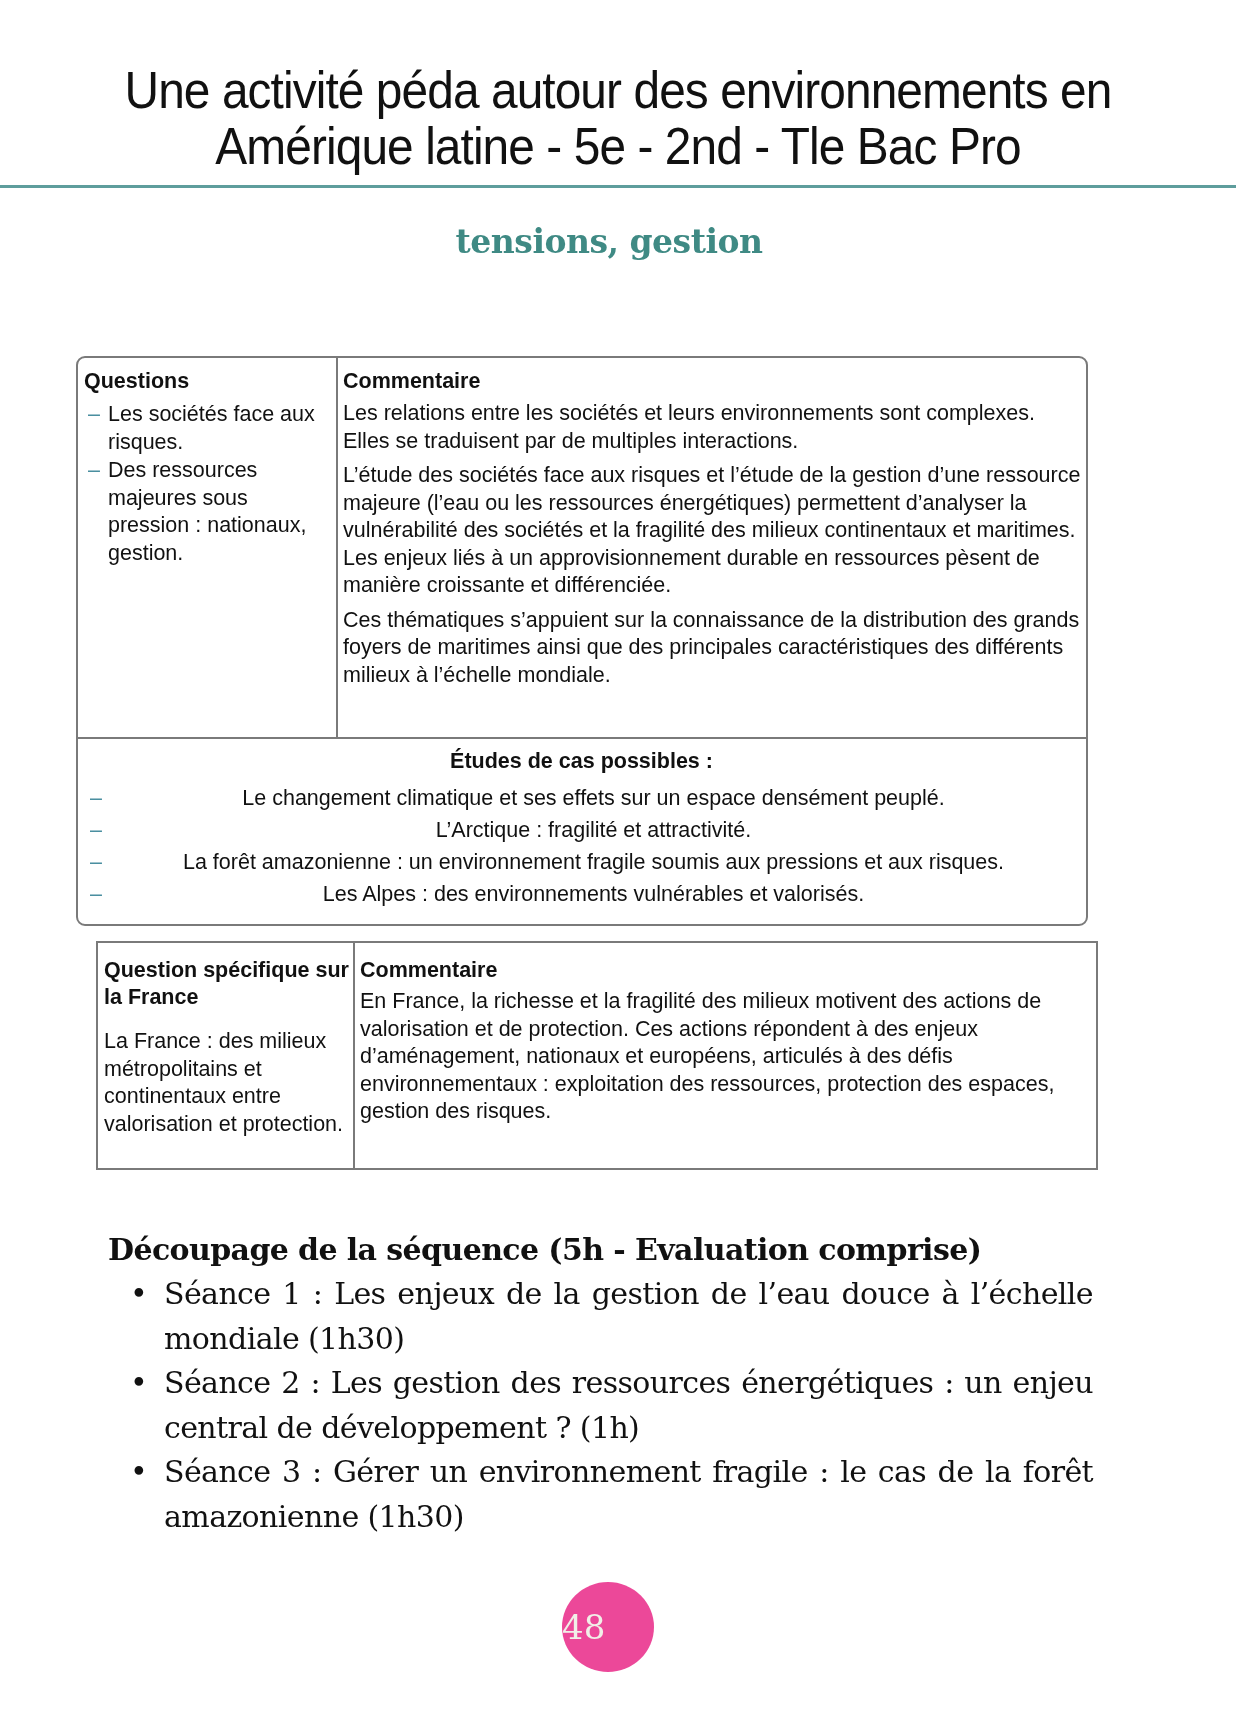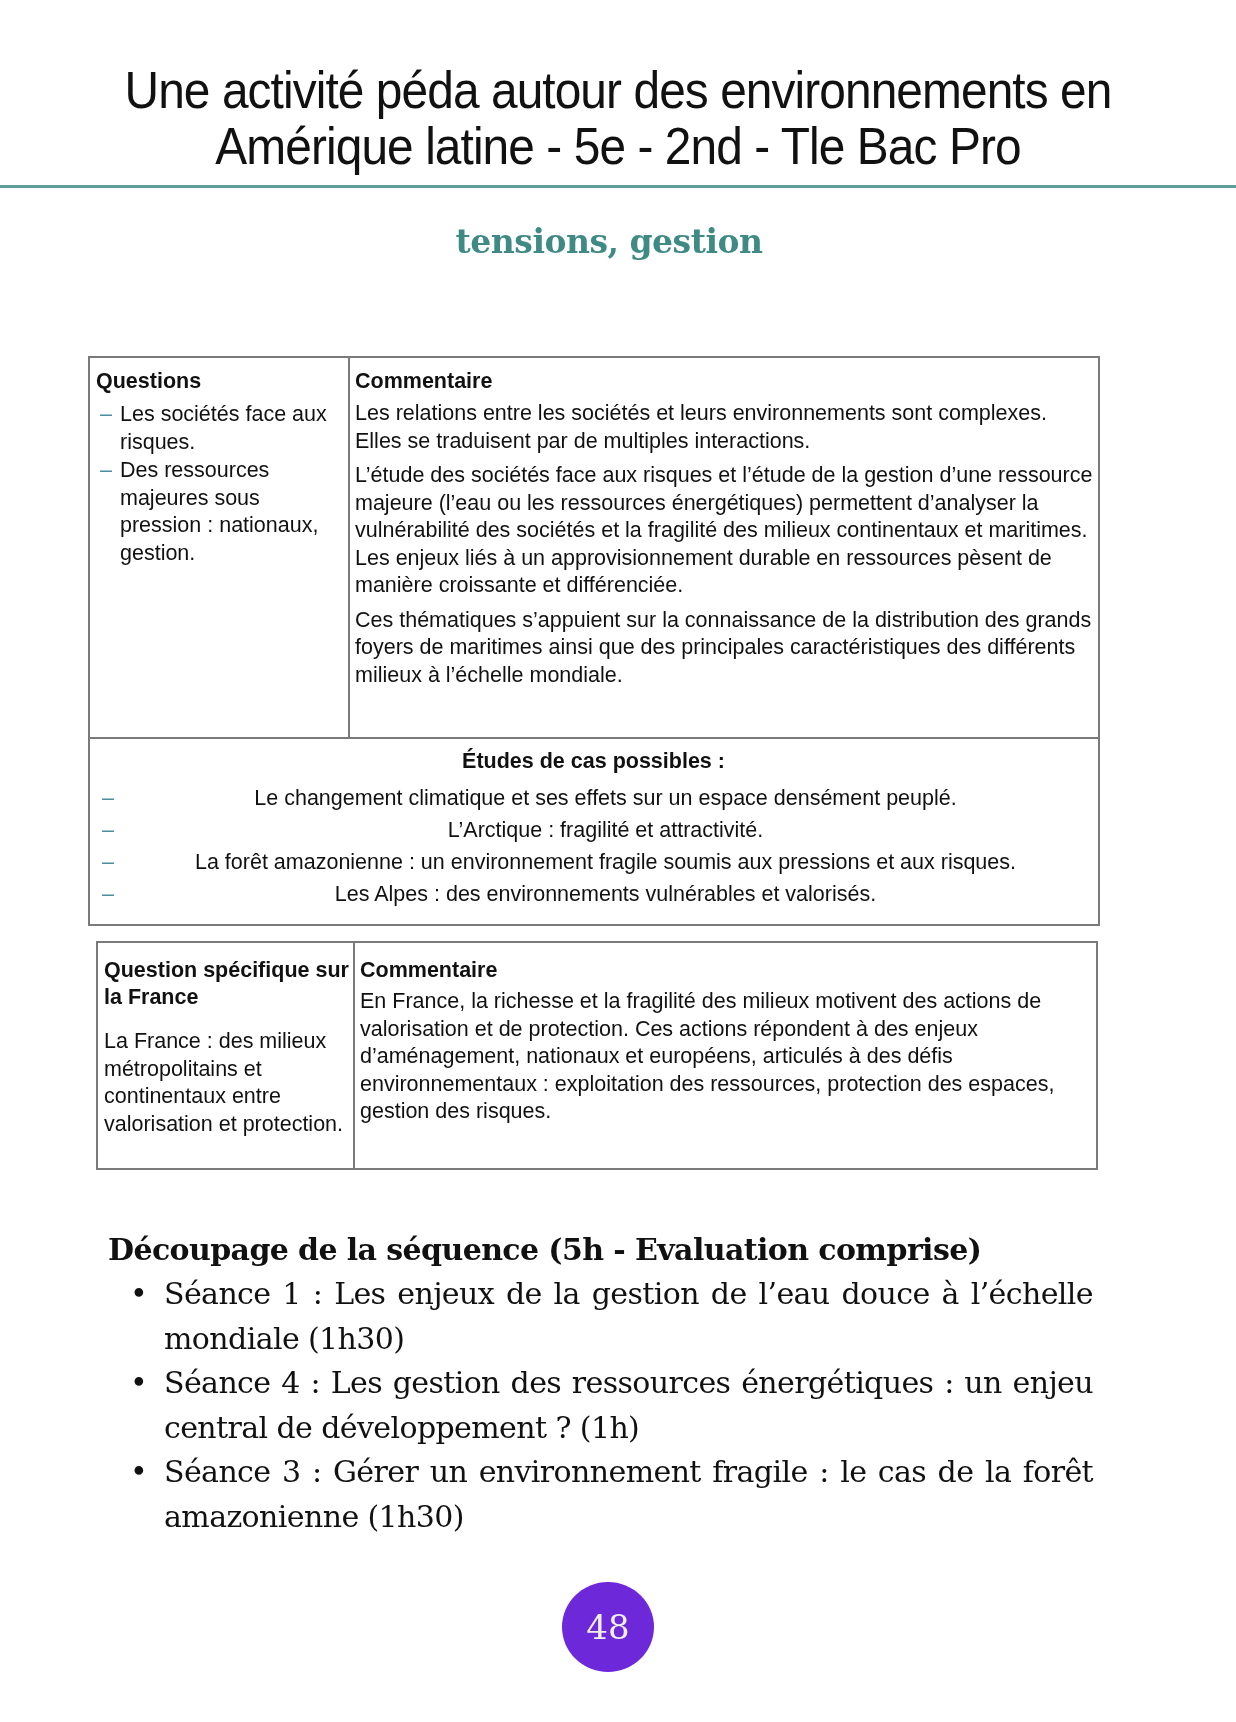--- a/index.html
+++ b/index.html
@@ -28,37 +28,37 @@
   .case-item .dash { position:absolute; left:6px; top:0; color:#4a8fa0; }
 
   .seq { position:absolute; left:108px; top:1228px; width:985px; font-family:"DejaVu Serif", serif; }
   .seq-title { font-weight:bold; font-size:30px; line-height:44px; letter-spacing:-0.6px; color:#111; }
   .seq-list { margin:0; padding:0; list-style:none; }
   .seq-item { position:relative; padding-left:56px; font-size:30px; line-height:44.5px; text-align:justify;
               letter-spacing:-0.6px; color:#111; }
   .seq-item .bullet { position:absolute; left:22px; top:0; }
 
   .page-num { position:absolute; left:562px; top:1582px; width:92px; height:90px; border-radius:50%;
-              background:#6d28d9; color:#f1efe8; font-family:"DejaVu Serif", serif; font-size:34px;
-              line-height:90px; text-align:center; }
+              background:#ec4899; color:#f1efe8; font-family:"DejaVu Serif", serif; font-size:34px;
+              line-height:90px; text-align:left; }
 </style>
 </head>
 <body>
 
 <div class="title">
   <div>Une activité péda autour des environnements en</div>
   <div>Amérique latine - 5e - 2nd - Tle Bac Pro</div>
 </div>
 <div class="divider"></div>
 
 <div class="subtitle">
   <div>tensions, gestion</div>
 </div>
 
-<div class="tbl" style="left:88px; top:356px; width:1012px; height:570px;">
+<div class="tbl" style="left:76px; top:356px; width:1012px; height:570px;border-radius:9px;">
   <div class="vline" style="left:258px; top:0; height:379px;"></div>
   <div class="hline" style="left:0; top:379px; width:1008px;"></div>
 
   <div class="cell" style="left:6px; top:10px; width:245px;">
     <div class="hdr" style="margin-bottom:6px;">Questions</div>
     <div class="dash-item" style="margin-bottom:1px;">
       <span class="dash">–</span>
       <span>Les sociétés face aux risques.</span>
     </div>
     <div class="dash-item">
@@ -111,21 +111,21 @@
 
 <div class="seq">
   <div class="seq-title">Découpage de la séquence (5h - Evaluation comprise)</div>
   <ul class="seq-list">
     <li class="seq-item">
       <span class="bullet">•</span>
       <span>Séance 1 :  Les enjeux de la gestion de l’eau douce à l’échelle mondiale (1h30)</span>
     </li>
     <li class="seq-item">
       <span class="bullet">•</span>
-      <span>Séance 4 : Les gestion des ressources énergétiques : un enjeu central de développement ? (1h)</span>
+      <span>Séance 2 : Les gestion des ressources énergétiques : un enjeu central de développement ? (1h)</span>
     </li>
     <li class="seq-item">
       <span class="bullet">•</span>
       <span>Séance 3 :  Gérer un environnement fragile : le cas de la forêt amazonienne (1h30)</span>
     </li>
   </ul>
 </div>
 
 <div class="page-num">48</div>
 

